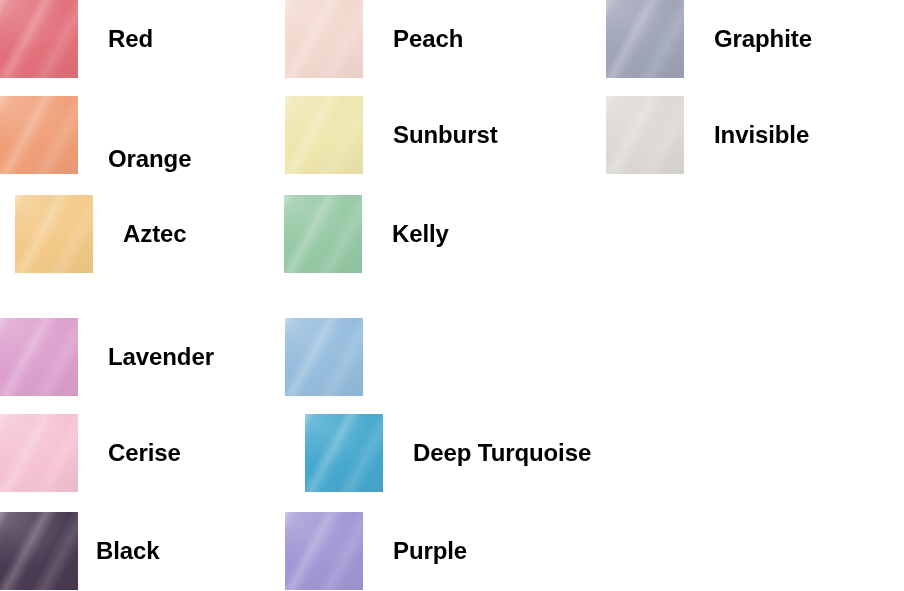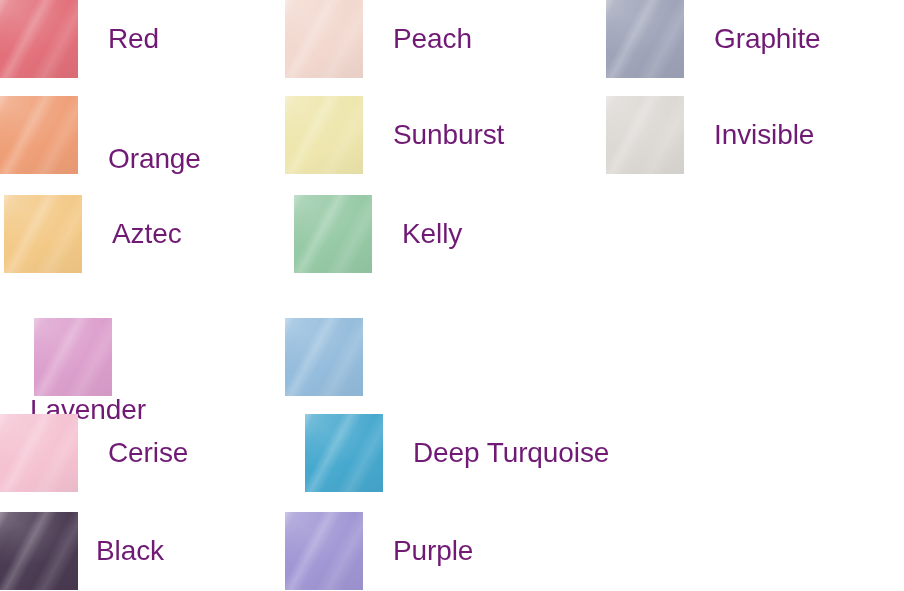--- a/index.html
+++ b/index.html
@@ -73,65 +73,66 @@
         rgba(0,0,0,0.00) 60%,
         rgba(0,0,0,0.045) 100%),
       radial-gradient(120% 85% at 22% 18%,
         rgba(255,255,255,0.16) 0%,
         rgba(255,255,255,0.00) 62%);
     pointer-events: none;
   }
 
   .color-label {
     margin-left: 30px;
-    font-size: 28px;
+    font-size: 24px;
     line-height: 1;
-    color: #701a75;
+    color: #000000;
     white-space: nowrap;
     font-stretch: condensed;
     letter-spacing: -0.1px;
+    font-weight: bold;
   }
 </style>
 </head>
 <body>
 
 <div id="swatch-grid">
     <div class="color-entry" style="left: 0px; top: 0px; height: 78px;">
       <div class="swatch" style="background-color: rgb(226, 112, 122); width: 78px; height: 78px; flex-basis: 78px;"></div>
       <div class="color-label" style="margin-left: 30px;">Red</div>
     </div>
     <div class="color-entry" style="left: 0px; top: 96px; height: 78px;">
       <div class="swatch" style="background-color: rgb(239, 159, 119); width: 78px; height: 78px; flex-basis: 78px;"></div>
       <div class="color-label" style="margin-left: 30px; margin-top: 48px;">Orange</div>
     </div>
-    <div class="color-entry" style="left: 4px; top: 195px; height: 78px;">
+    <div class="color-entry" style="left: 15px; top: 195px; height: 78px;">
       <div class="swatch" style="background-color: rgb(243, 201, 135); width: 78px; height: 78px; flex-basis: 78px;"></div>
       <div class="color-label" style="margin-left: 30px;">Aztec</div>
     </div>
-    <div class="color-entry" style="left: 0px; top: 318px; height: 78px; flex-direction: column;">
+    <div class="color-entry" style="left: 0px; top: 318px; height: 78px;">
       <div class="swatch" style="background-color: rgb(220, 159, 205); width: 78px; height: 78px; flex-basis: 78px;"></div>
       <div class="color-label" style="margin-left: 30px;">Lavender</div>
     </div>
     <div class="color-entry" style="left: 0px; top: 414px; height: 78px;">
       <div class="swatch" style="background-color: rgb(245, 194, 210); width: 78px; height: 78px; flex-basis: 78px;"></div>
       <div class="color-label" style="margin-left: 30px;">Cerise</div>
     </div>
     <div class="color-entry" style="left: 0px; top: 512px; height: 78px;">
       <div class="swatch" style="background-color: rgb(74, 58, 82); width: 78px; height: 78px; flex-basis: 78px;"></div>
       <div class="color-label" style="margin-left: 18px;">Black</div>
     </div>
     <div class="color-entry" style="left: 285px; top: 0px; height: 78px;">
       <div class="swatch" style="background-color: rgb(242, 216, 206); width: 78px; height: 78px; flex-basis: 78px;"></div>
       <div class="color-label" style="margin-left: 30px;">Peach</div>
     </div>
     <div class="color-entry" style="left: 285px; top: 96px; height: 78px; justify-content: space-between;">
       <div class="swatch" style="background-color: rgb(238, 230, 172); width: 78px; height: 78px; flex-basis: 78px;"></div>
       <div class="color-label" style="margin-left: 30px;">Sunburst</div>
     </div>
-    <div class="color-entry" style="left: 294px; top: 195px; height: 78px; text-align: right;">
+    <div class="color-entry" style="left: 284px; top: 195px; height: 78px; text-align: right;">
       <div class="swatch" style="background-color: rgb(150, 201, 165); width: 78px; height: 78px; flex-basis: 78px;"></div>
       <div class="color-label" style="margin-left: 30px;">Kelly</div>
     </div>
     <div class="color-entry" style="left: 285px; top: 318px; height: 78px;">
       <div class="swatch" style="background-color: rgb(148, 188, 220); width: 78px; height: 78px; flex-basis: 78px;"></div>
     </div>
     <div class="color-entry" style="left: 285px; top: 414px; height: 78px; padding-left: 20px;">
       <div class="swatch" style="background-color: rgb(70, 168, 206); width: 78px; height: 78px; flex-basis: 78px;"></div>
       <div class="color-label" style="margin-left: 30px;">Deep Turquoise</div>
     </div>

